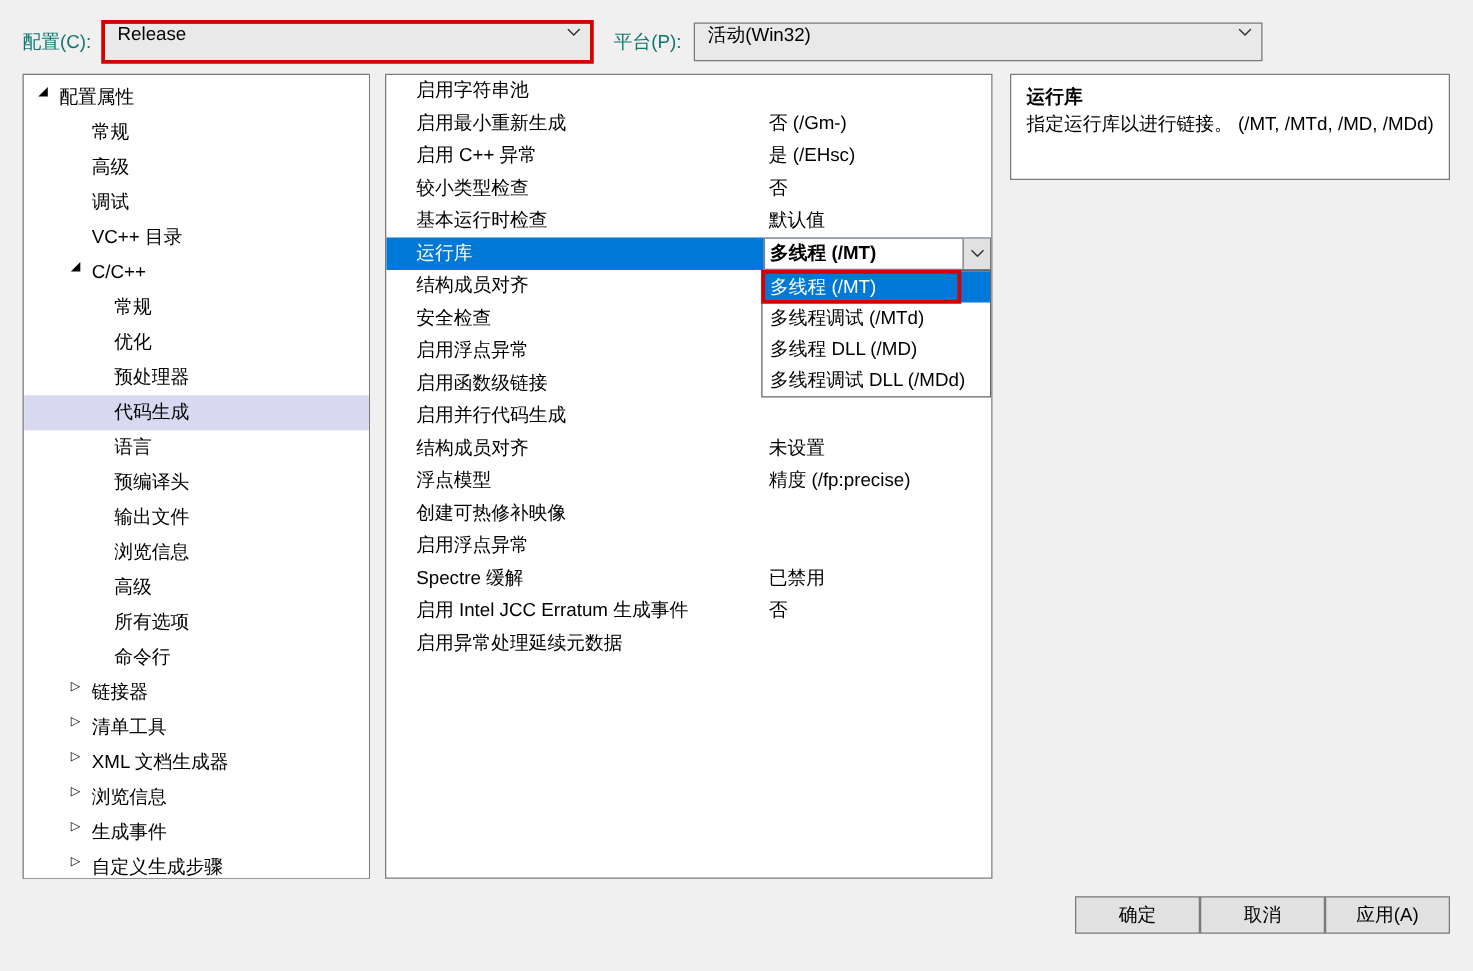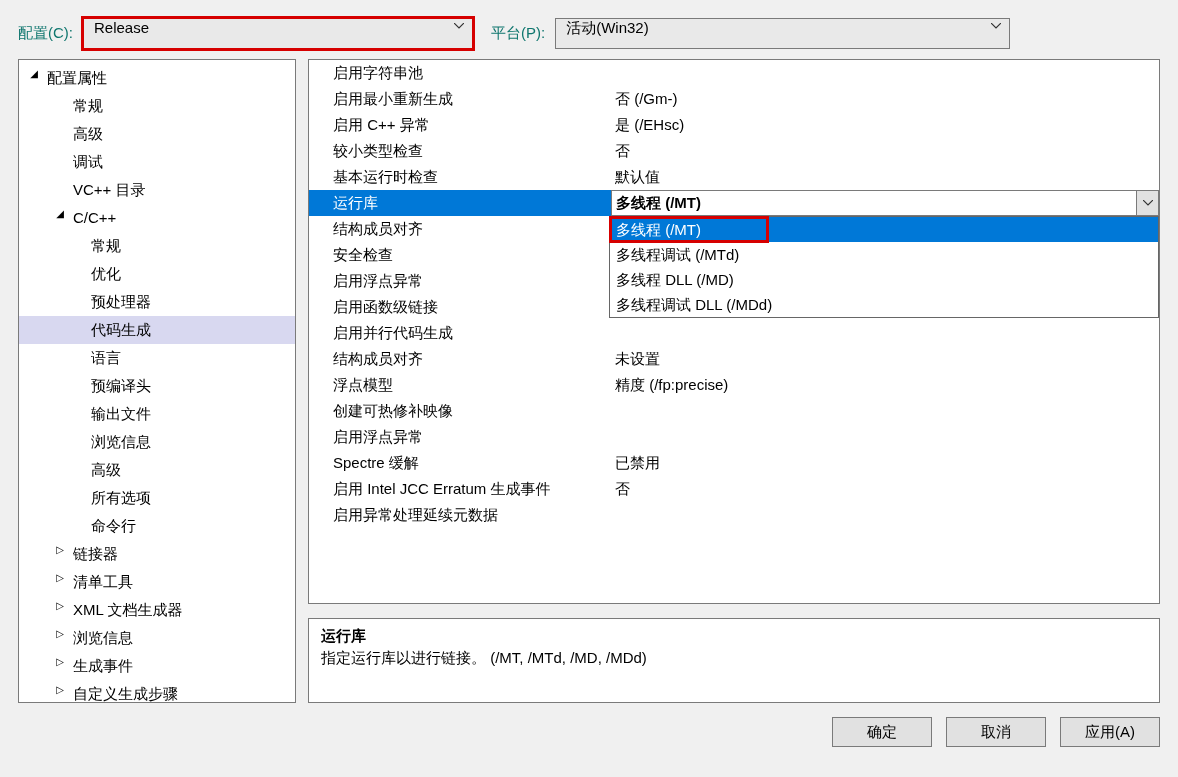--- a/index.html
+++ b/index.html
@@ -74,21 +74,21 @@
       align-items: center;
       justify-content: center;
       font-size: 10px;
     }
     .tree li.level2 .arrow { left: 34px; }
     .tree li.selected { background: #d8d8f0; }
 
     .right-panel {
       flex: 1;
       display: flex;
-      flex-direction: column;
+      flex-direction: row;
       gap: 14px;
     }
     .grid-panel {
       flex: 1;
       background: #fff;
       border: 1px solid #7a7a7a;
       position: relative;
       overflow: hidden;
     }
     .prop-row {
@@ -142,21 +142,20 @@
       background: #fff;
       border: 1px solid #7a7a7a;
       padding: 8px 12px;
     }
     .desc-panel .title { font-weight: 700; margin-bottom: 3px; }
 
     
     .bottombar {
       display: flex;
       justify-content: flex-end;
-      gap: 14px;
       padding: 14px 18px;
     }
     .dlg-btn {
       width: 100px; height: 30px;
       border: 1px solid #7a7a7a;
       background: #e1e1e1;
       display: inline-flex; align-items: center; justify-content: center;
     }
   </style>
 </head>

